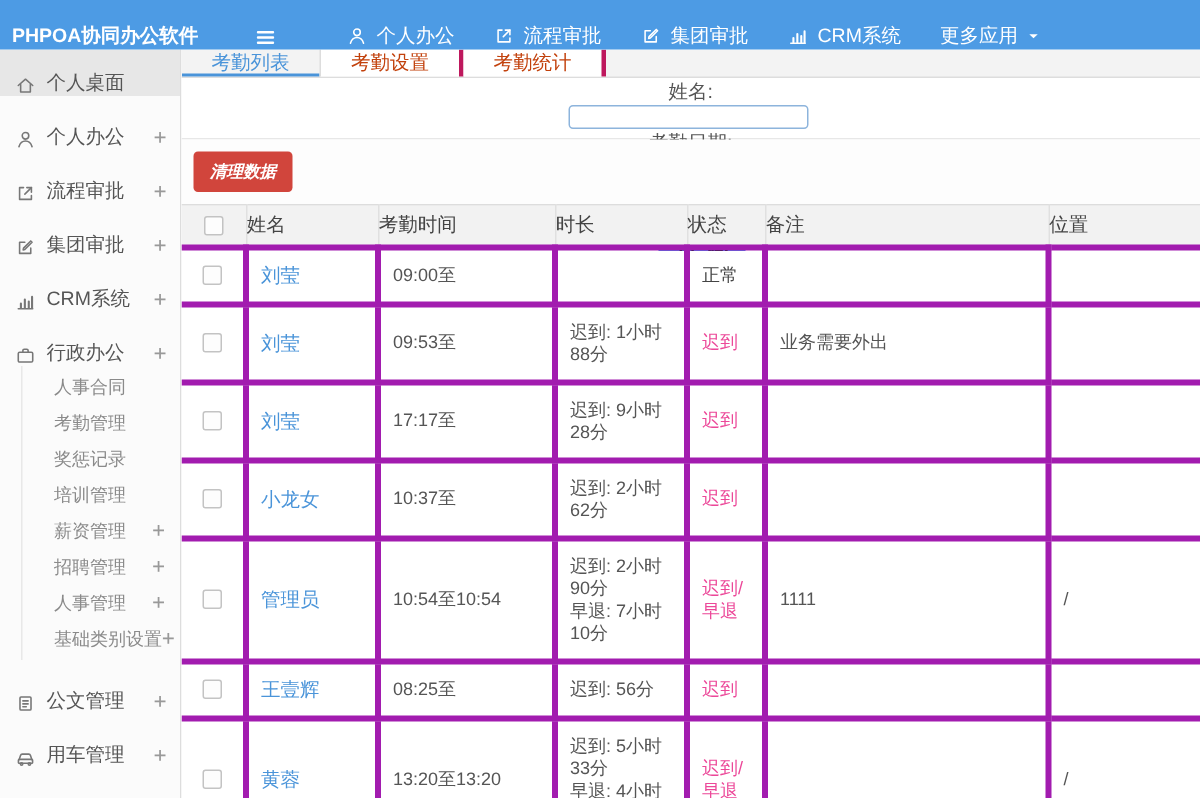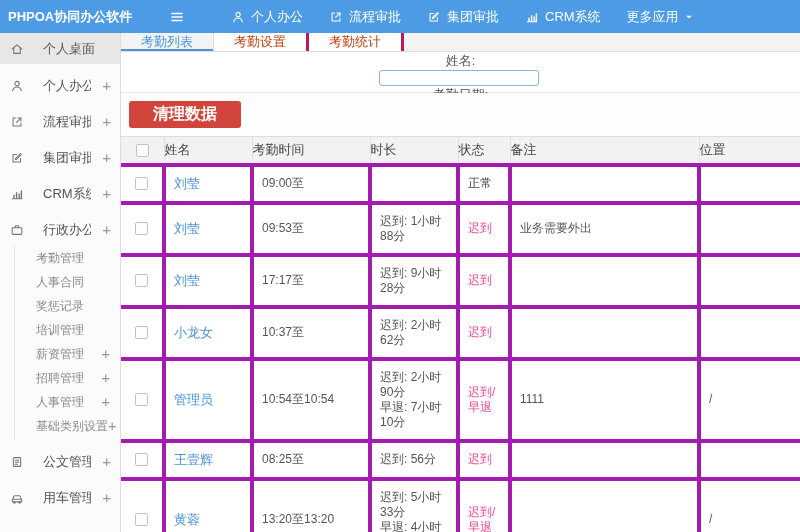--- a/index.html
+++ b/index.html
@@ -5,42 +5,42 @@
   * { margin:0; padding:0; box-sizing:border-box; }
   html,body { width:800px; height:532px; overflow:hidden; }
   body {
     font-family:"Liberation Sans","DejaVu Sans",sans-serif;
     font-size:13px; color:#555; background:#fff;
   }
   .app { position:relative; width:800px; height:532px; overflow:hidden; background:#fff; }
 
   
   .topbar {
-    height:33px; background:#4d9be4; display:flex; align-items:center;
+    height:33px; background:#4d9be4; display:flex; align-items:flex-end;
     color:#fff; position:relative; z-index:5;
   }
   .logo { width:121px; padding-left:8px; font-weight:bold; font-size:13px; letter-spacing:0; white-space:nowrap; }
   .hamburger { margin-left:48px; cursor:pointer; display:flex; align-items:center; }
   .topnav { display:flex; align-items:center; margin-left:20px; }
   .nav-item { display:flex; align-items:center; margin-left:26px; cursor:pointer; font-size:13px; white-space:nowrap; }
   .nav-item .icn { display:flex; margin-right:6px; }
   .nav-item .trail { margin-left:5px; display:flex; }
   .icn svg { display:block; }
 
   
   .body-wrap { display:flex; height:499px; }
 
   
   .sidebar {
     width:121px; min-width:121px; background:#fbfbfb; border-right:1px solid #ddd;
     overflow:hidden; padding-bottom:4px;
   }
   .side-item {
-    height:29px; display:flex; align-items:center; padding:0 9px 0 10px;
-    color:#555; font-size:13px; cursor:pointer; margin-top:7px; white-space:nowrap;gap:12px;
+    height:29px; display:flex; align-items:flex-end; padding:0 9px 0 10px;
+    color:#555; font-size:13px; cursor:pointer; margin-top:7px; white-space:nowrap;
   }
   .side-item:first-child { margin-top:0; height:31px; background:#e7e7e7; }
   .side-item .icn { color:#777; margin-right:7px; display:flex; }
   .side-item .lbl { flex:1; overflow:hidden; }
   .expander { color:#999; font-size:14px; font-family:"DejaVu Sans Mono",monospace; }
   .submenu { margin-left:14px; border-left:1px solid #e8e8e8; padding:2px 0 2px 0; }
   .sub-item {
     height:24px; display:flex; align-items:center; padding:0 10px 0 21px;
     color:#8a8a8a; font-size:12px; cursor:pointer; white-space:nowrap;
   }
@@ -77,23 +77,23 @@
     font-family:"Liberation Sans","DejaVu Sans",sans-serif;
   }
   .to-label { margin:0 9px; color:#555; font-size:13px; }
   .search-btn {
     margin-left:7px; height:26px; padding:0 11px; background:#4284ef; color:#0f172a;
     border:none; border-radius:3px; font-size:16px; font-weight:bold; cursor:pointer;
     font-family:"Liberation Sans","DejaVu Sans",sans-serif;
   }
 
   .action-row { padding:8px 0 8px 8px; background:#fdfdfd; display:flex; align-items:center; }
-  .btn { height:27px; padding:0 24px; border:none; border-radius:3px; color:#fff;
-    font-size:16px; font-weight:bold; cursor:pointer;
-    font-family:"Liberation Sans","DejaVu Sans",sans-serif; }
+  .btn { height:27px; padding:0 11px; border:none; border-radius:3px; color:#fff;
+    font-size:11px; font-weight:bold; cursor:pointer;
+    font-family:"Liberation Sans","DejaVu Sans",sans-serif;font-style:italic; }
   .btn-danger { background:#d1453c; }
   .btn-teal { background:#52b6d8; margin-left:8px; }
 
   
   table { width:100%; border-collapse:collapse; table-layout:fixed; font-size:12px; }
   thead th {
     background:#f2f2f2; height:28px; text-align:left; font-weight:normal; font-size:13px;
     color:#444; padding:0 0; border:1px solid #e0e0e0; border-top:1px solid #ddd;
   }
   thead th:first-child, tbody td:first-child { border-left:none; text-align:center; padding:0; }
@@ -232,24 +232,24 @@
             <svg width="14" height="14" viewBox="0 0 16 16" fill="none" stroke="currentColor" stroke-width="1.2" stroke-linecap="round" stroke-linejoin="round">
               <rect x="2.5" y="5.5" width="11" height="7.5" rx="1"></rect>
               <path d="M6 5.5V4.2c0-.5.4-1 1-1h2c.6 0 1 .5 1 1v1.3"></path>
             </svg>
           </span>
           <span class="lbl">行政办公</span>
           <span class="expander">+</span>
         </div>
         <div class="submenu">
           <div class="sub-item">
+            <span class="lbl">人事合同</span>
+          </div>
+          <div class="sub-item">
             <span class="lbl">考勤管理</span>
-          </div>
-          <div class="sub-item">
-            <span class="lbl">人事合同</span>
           </div>
           <div class="sub-item">
             <span class="lbl">奖惩记录</span>
           </div>
           <div class="sub-item">
             <span class="lbl">培训管理</span>
           </div>
           <div class="sub-item">
             <span class="lbl">薪资管理</span>
             <span class="expander">+</span>

